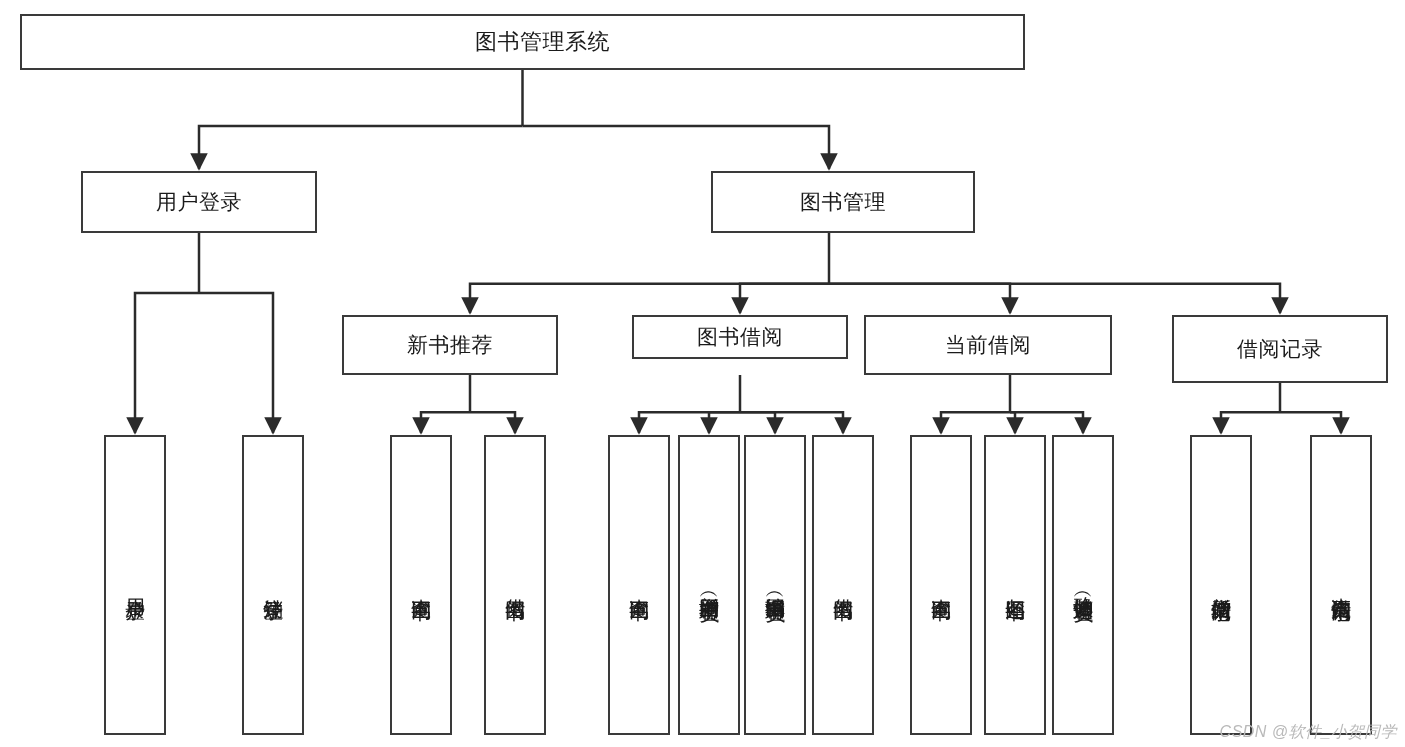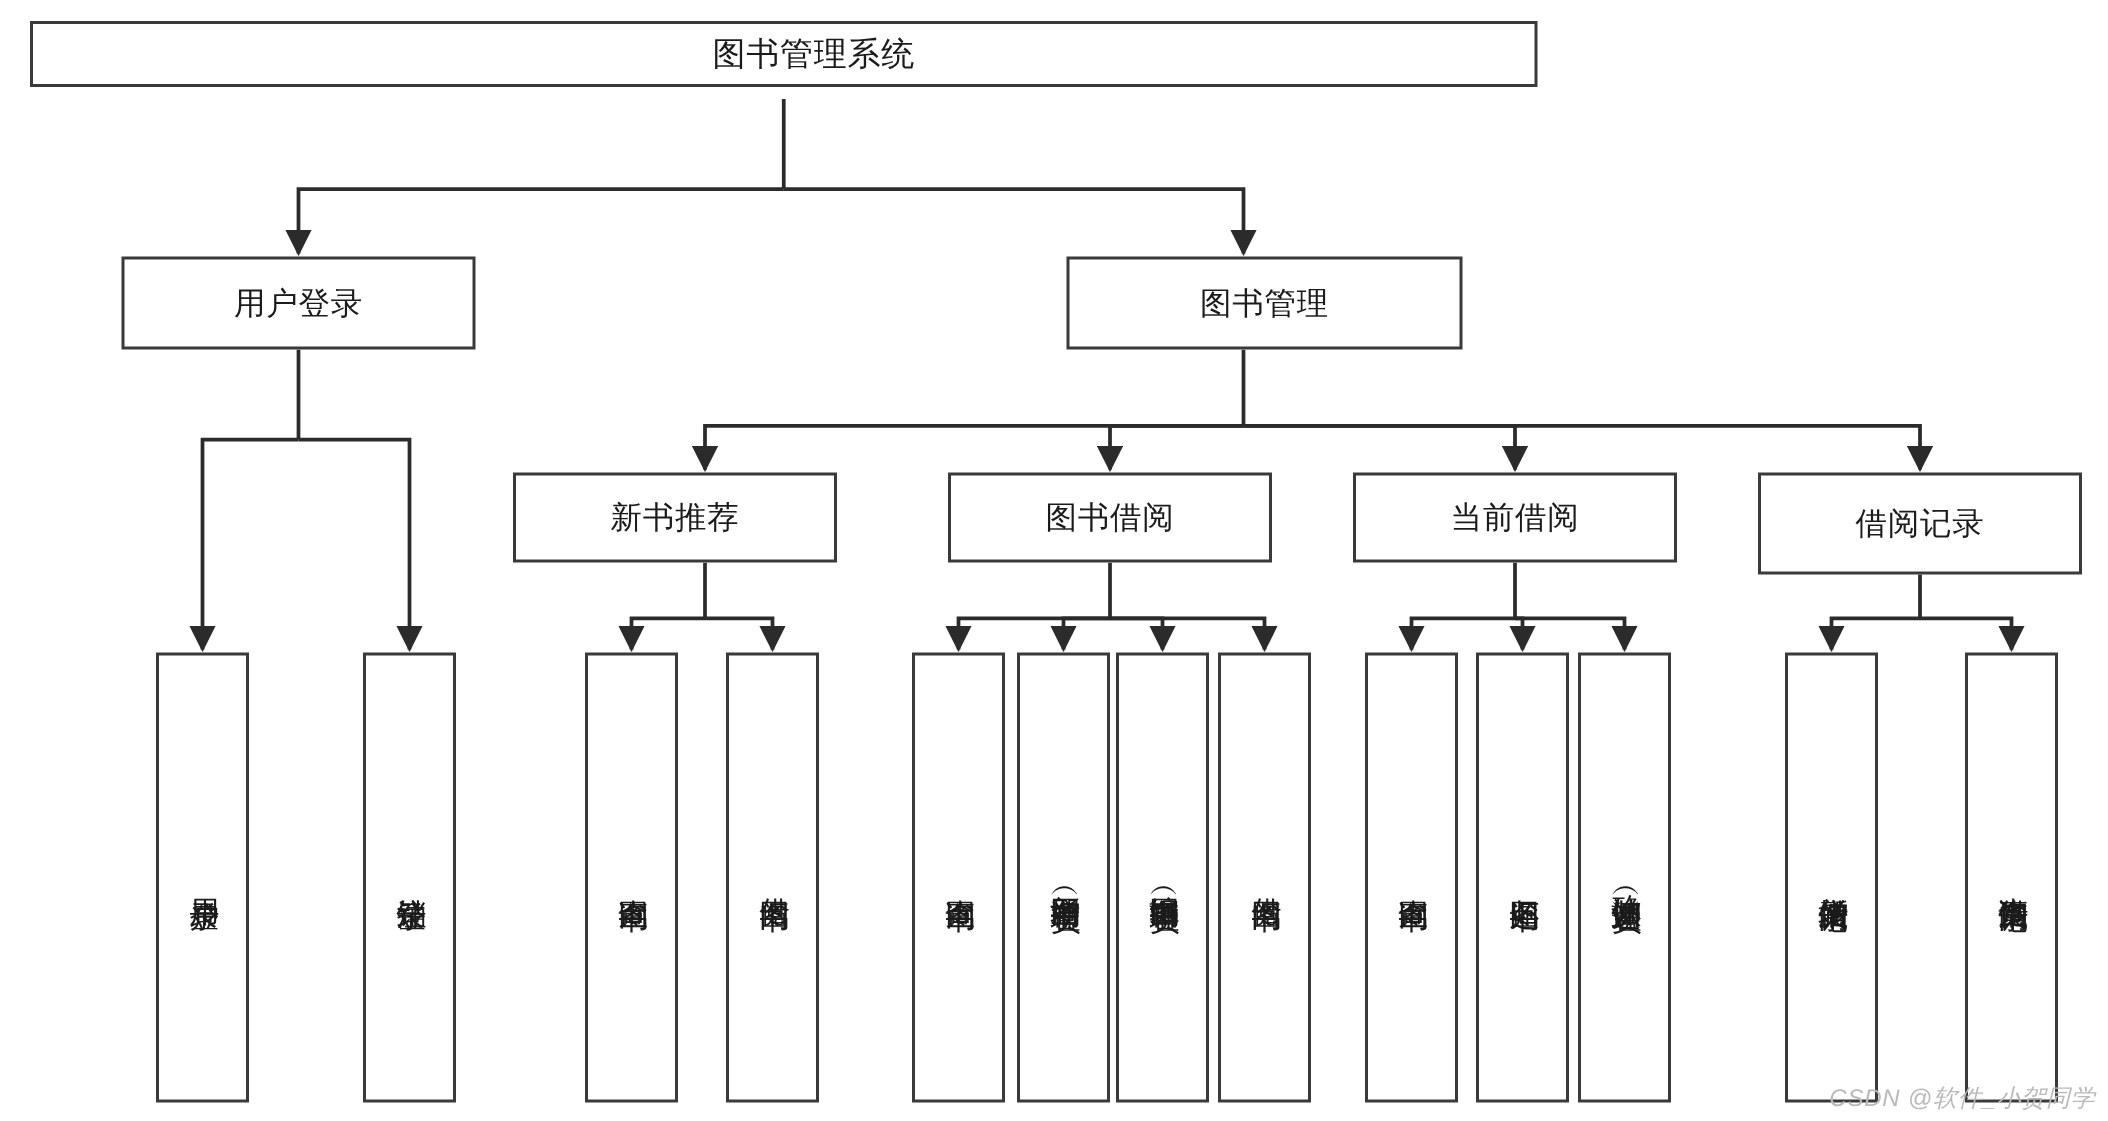--- a/index.html
+++ b/index.html
@@ -102,36 +102,36 @@
         <path d="M 1010 412.2 L 941 412.2 L 941 433" marker-end="url(#arrow)"></path>
         <path d="M 1010 412.2 L 1015 412.2 L 1015 433" marker-end="url(#arrow)"></path>
         <path d="M 1010 412.2 L 1083 412.2 L 1083 433" marker-end="url(#arrow)"></path>
         <path d="M 1280 375 L 1280 412.2"></path>
         <path d="M 1280 412.2 L 1221 412.2 L 1221 433" marker-end="url(#arrow)"></path>
         <path d="M 1280 412.2 L 1341 412.2 L 1341 433" marker-end="url(#arrow)"></path>
       </g>
   </svg>
 
   <div id="nodes-layer">
-      <div class="node horiz root" style="left: 20px; top: 14px; width: 1005px; height: 44px; padding-left: 40px;">
+      <div class="node horiz root" style="left: 20px; top: 14px; width: 1005px; height: 56px; padding-left: 40px;">
         <span class="lbl">图书管理系统</span>
       </div>
       <div class="node horiz" style="left: 81px; top: 171px; width: 236px; height: 62px;">
         <span class="lbl">用户登录</span>
       </div>
       <div class="node horiz" style="left: 711px; top: 171px; width: 264px; height: 62px;">
         <span class="lbl">图书管理</span>
       </div>
       <div class="node horiz" style="left: 342px; top: 315px; width: 216px; height: 60px;">
         <span class="lbl">新书推荐</span>
       </div>
-      <div class="node horiz" style="left: 632px; top: 315px; width: 216px; height: 60px;">
+      <div class="node horiz" style="left: 632px; top: 315px; width: 216px; height: 44px;">
         <span class="lbl">图书借阅</span>
       </div>
-      <div class="node horiz" style="left: 902px; top: 315px; width: 216px; height: 60px;">
+      <div class="node horiz" style="left: 864px; top: 315px; width: 248px; height: 60px;">
         <span class="lbl">当前借阅</span>
       </div>
       <div class="node horiz" style="left: 1172px; top: 315px; width: 216px; height: 68px; text-align: center;">
         <span class="lbl">借阅记录</span>
       </div>
       <div class="node vert" style="left: 104px; top: 435px; width: 62px; height: 300px;">
         <span class="lbl">用户登录</span>
       </div>
       <div class="node vert" style="left: 242px; top: 435px; width: 62px; height: 300px;">
         <span class="lbl">注销登录</span>

